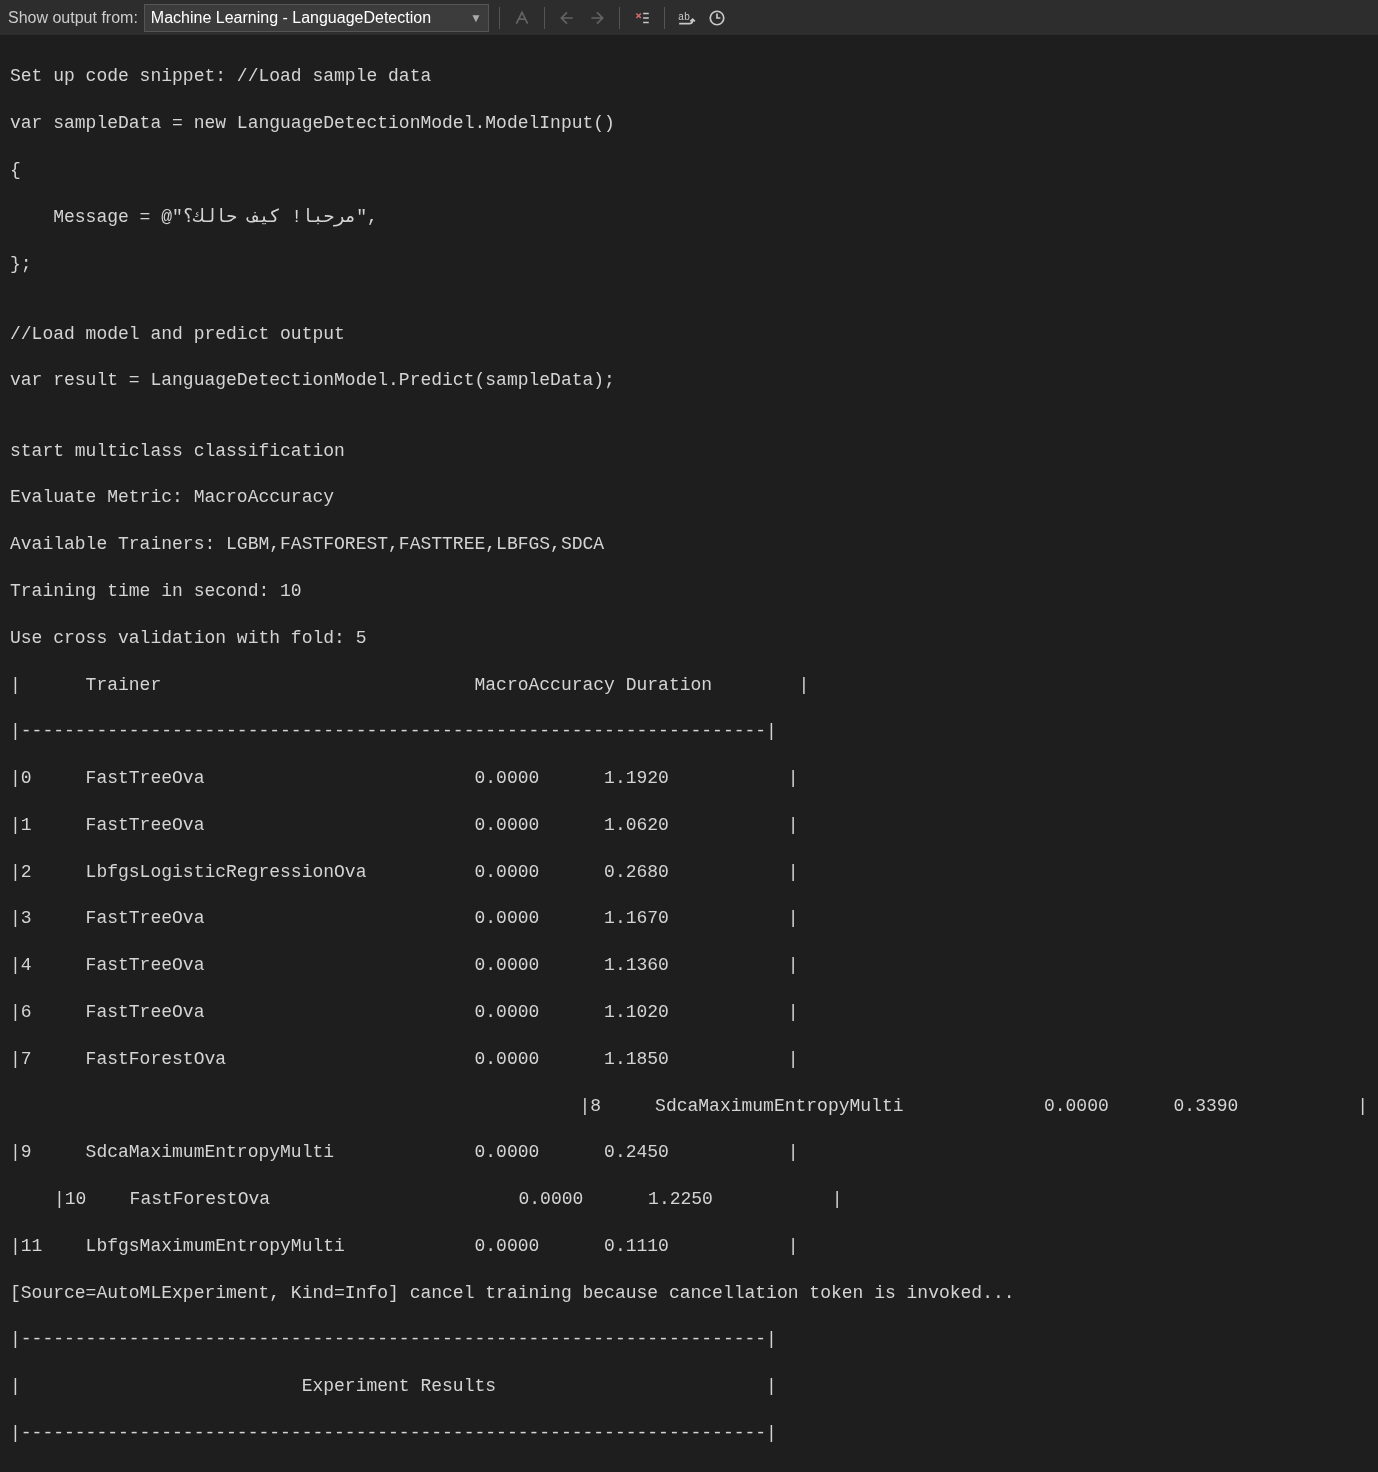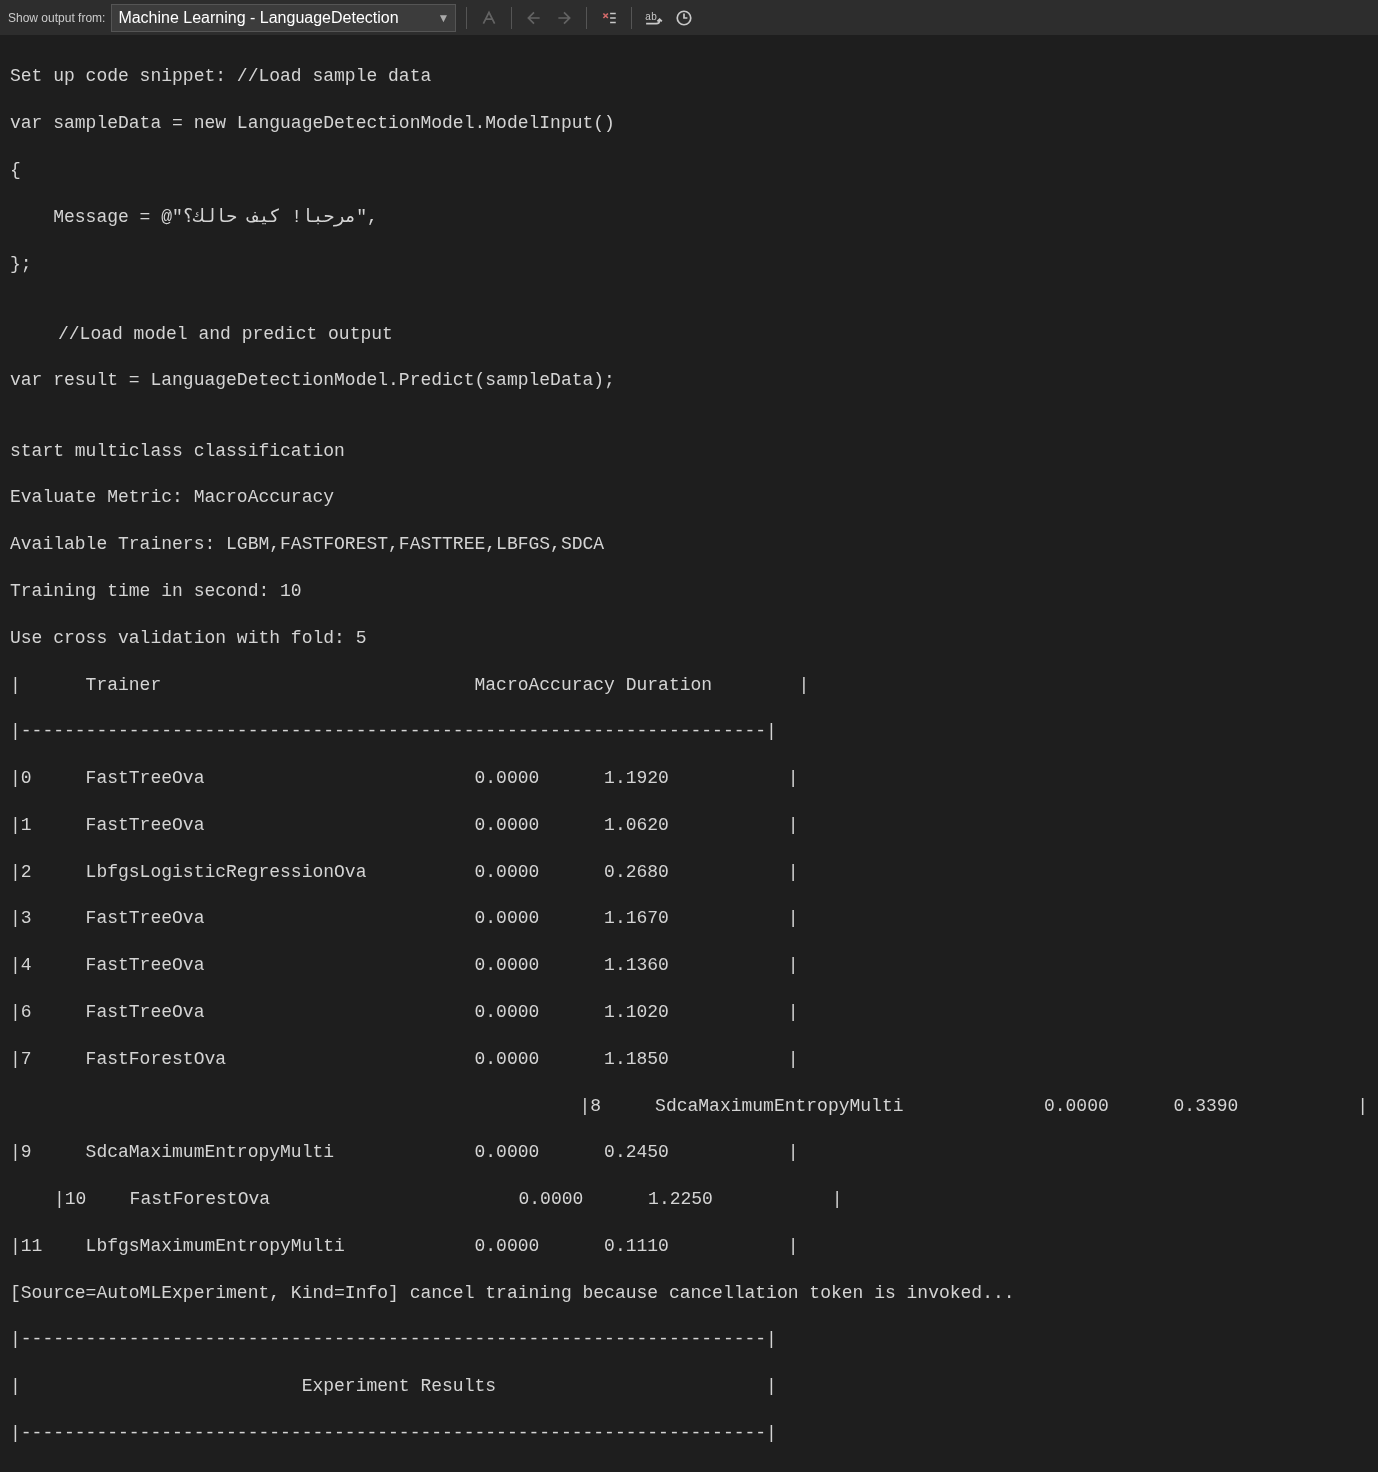--- a/index.html
+++ b/index.html
@@ -16,21 +16,21 @@
       height: 36px;
       display: flex;
       align-items: center;
       padding: 0 8px;
       gap: 6px;
       border-bottom: 1px solid #1e1e1e;
     }
     .toolbar-label {
       color: #cccccc;
       font-family: 'Segoe UI', Arial, sans-serif;
-      font-size: 12px;
+      font-size: 16px;
       white-space: nowrap;
     }
     .dropdown {
       display: flex;
       align-items: center;
       background: #3c3c3c;
       border: 1px solid #555;
       padding: 2px 6px;
       min-width: 345px;
       height: 28px;
@@ -116,21 +116,21 @@
   </div>
 </div>
 
 <div class="output">
 <span style="display: block;">Set up code snippet: //Load sample data</span>
 <span style="display: block;">var sampleData = new LanguageDetectionModel.ModelInput()</span>
 <span style="display: block;">{</span>
 <span style="display: block;">    Message = @"‫مرحبا! كيف حالك؟‬",</span>
 <span style="display: block;">};</span>
 <span style="display: block;"></span>
-<span style="display: block; margin-left: 48px;">//Load model and predict output</span>
+<span style="display: block;">//Load model and predict output</span>
 <span style="display: block;">var result = LanguageDetectionModel.Predict(sampleData);</span>
 
 <span style="display: block;">start multiclass classification</span>
 <span style="display: block;">Evaluate Metric: MacroAccuracy</span>
 <span style="display: block;">Available Trainers: LGBM,FASTFOREST,FASTTREE,LBFGS,SDCA</span>
 <span style="display: block;">Training time in second: 10</span>
 <span style="display: block;">Use cross validation with fold: 5</span>
 <span style="display: block;">|      Trainer                             MacroAccuracy Duration        |</span>
 <span style="display: block;">|---------------------------------------------------------------------|</span>
 <span style="display: block;">|0     FastTreeOva                         0.0000      1.1920           |</span>

